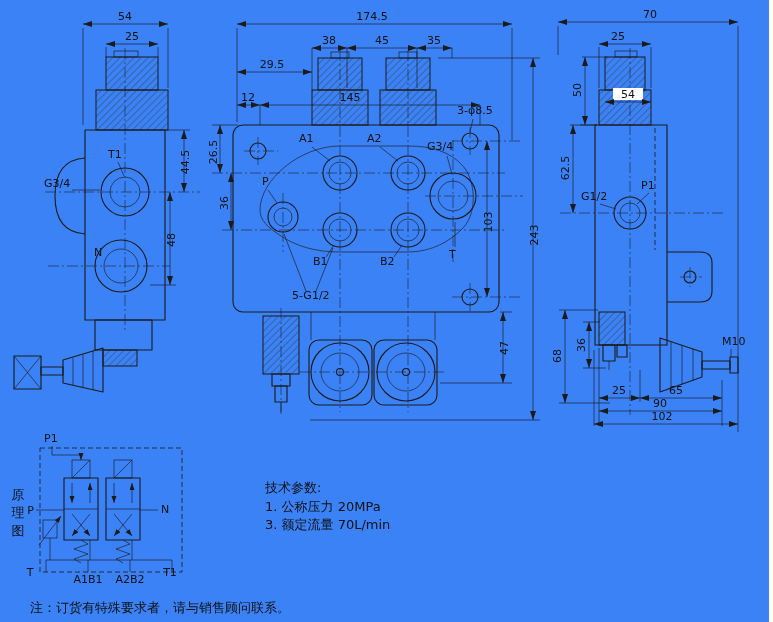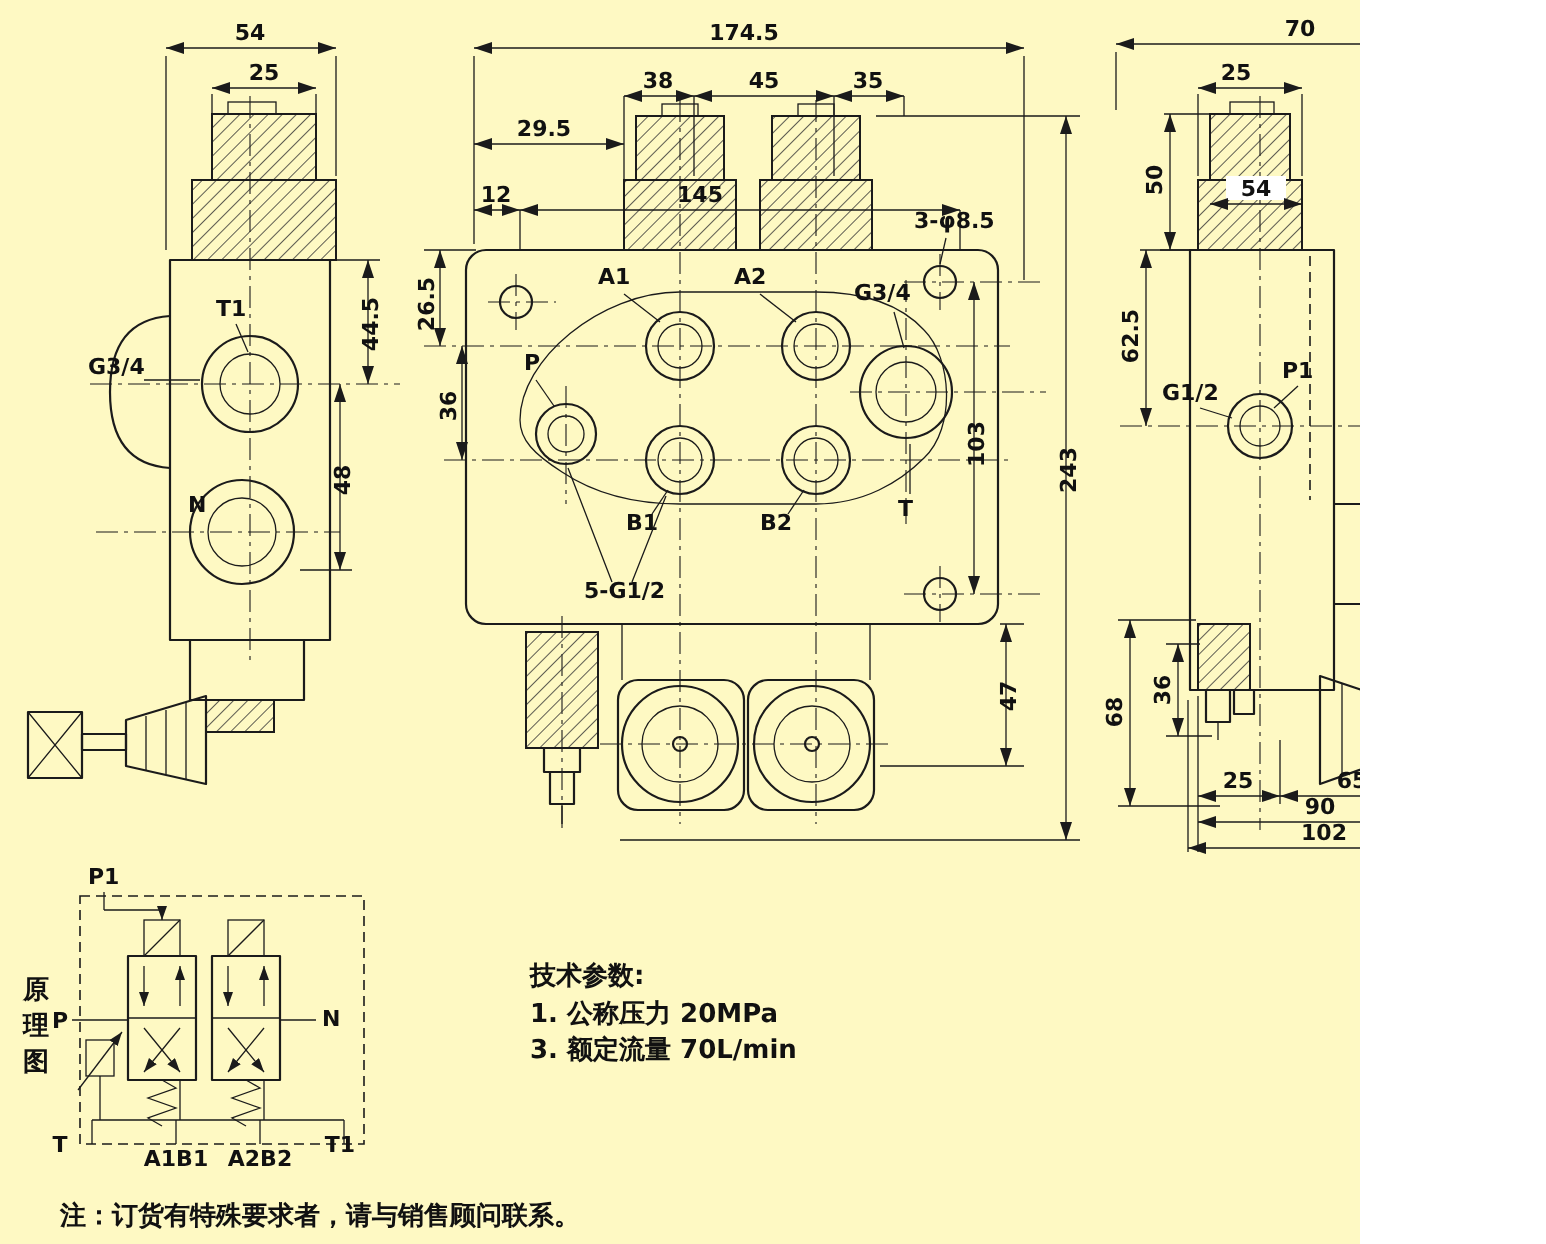--- a/index.html
+++ b/index.html
@@ -1,17 +1,17 @@
 <!DOCTYPE html>
 <html><head>
 <meta charset="utf-8">
 <style>
   html,body{margin:0;padding:0;background:#fff;}
   body{font-family:"DejaVu Sans","Liberation Sans",sans-serif;}
-  .stage{position:relative;width:680px;height:622px;background:#fef9c3;overflow:hidden;font-weight:bold;}
+  .stage{position:relative;width:769px;height:622px;background:#3b82f6;overflow:hidden;}
   svg{display:block;}
   .ol{fill:none;stroke:#1b1b1b;stroke-width:1.1;stroke-linejoin:round;}
   .th{fill:none;stroke:#1b1b1b;stroke-width:0.65;}
   .dim{fill:none;stroke:#1b1b1b;stroke-width:0.65;marker-start:url(#da);marker-end:url(#da);}
   .cl{fill:none;stroke:#1b1b1b;stroke-width:0.55;stroke-dasharray:11 3 2 3;}
   .dash{fill:none;stroke:#1b1b1b;stroke-width:0.8;stroke-dasharray:5 3;}
   .ht{fill:url(#hatch);stroke:#1b1b1b;stroke-width:1;}
   text{font-family:"DejaVu Sans","Liberation Sans",sans-serif;font-size:11px;fill:#111;}
   .cn{font-size:13px;}
   .mid{text-anchor:middle;}

